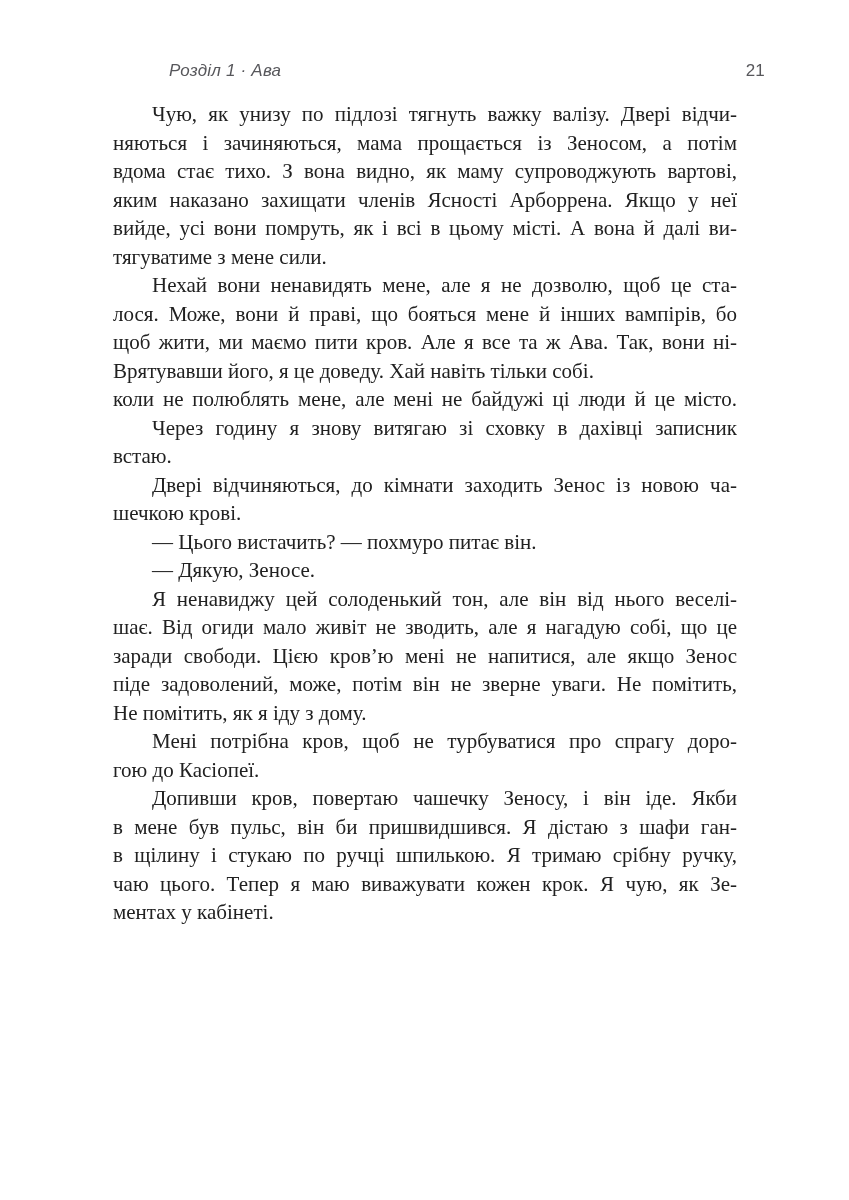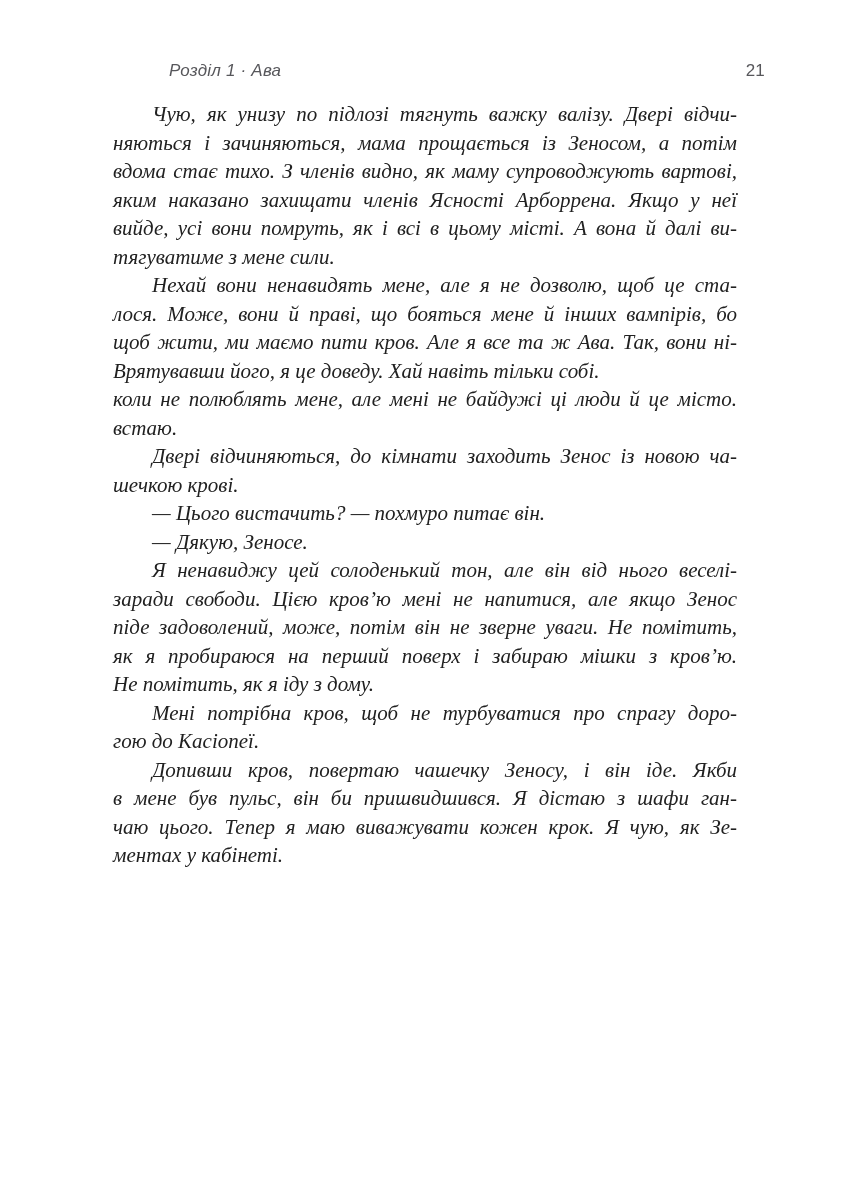--- a/index.html
+++ b/index.html
@@ -42,73 +42,74 @@
     line-height:28.5px;
     color:var(--body-text);
   }
   .para{ margin:0; }
   .line{
     text-align:justify;
     text-align-last:justify;
     white-space:normal;
     height:28.5px;
     overflow:visible;
-    font-style:italic;
   }
   .line.first{ text-indent:39px; }
   .line.last{ text-align-last:left; }
 </style>
 </head>
 <body>
 
 <div class="page">
   <div class="running-head">
     <span class="chapter">Розділ 1 · Ава</span>
     <span class="pagenum">21</span>
   </div>
   <div class="text-block" id="text-block">
       <div class="para">
         <div class="line first">Чую, як унизу по підлозі тягнуть важку валізу. Двері відчи-</div>
         <div class="line">няються і зачиняються, мама прощається із Зеносом, а потім</div>
-        <div class="line">вдома стає тихо. З членів видно, як маму супроводжують вартові,</div>
+        <div class="line">вдома стає тихо. З вона видно, як маму супроводжують вартові,</div>
         <div class="line">яким наказано захищати членів Ясності Арборрена. Якщо у неї</div>
         <div class="line">вийде, усі вони помруть, як і всі в цьому місті. А вона й далі ви-</div>
         <div class="line last">тягуватиме з мене сили.</div>
       </div>
       <div class="para">
         <div class="line first">Нехай вони ненавидять мене, але я не дозволю, щоб це ста-</div>
         <div class="line">лося. Може, вони й праві, що бояться мене й інших вампірів, бо</div>
         <div class="line">щоб жити, ми маємо пити кров. Але я все та ж Ава. Так, вони ні-</div>
         <div class="line last">Врятувавши його, я це доведу. Хай навіть тільки собі.</div>
         <div class="line">коли не полюблять мене, але мені не байдужі ці люди й це місто.</div>
       </div>
       <div class="para">
+        <div class="line first">Через годину я знову витягаю зі сховку в дахівці записник</div>
         <div class="line last">встаю.</div>
       </div>
       <div class="para">
         <div class="line first">Двері відчиняються, до кімнати заходить Зенос із новою ча-</div>
         <div class="line last">шечкою крові.</div>
       </div>
       <div class="para">
         <div class="line first last">— Цього вистачить? — похмуро питає він.</div>
       </div>
       <div class="para">
         <div class="line first last">— Дякую, Зеносе.</div>
       </div>
       <div class="para">
         <div class="line first">Я ненавиджу цей солоденький тон, але він від нього веселі-</div>
+        <div class="line">шає. Від огиди мало живіт не зводить, але я нагадую собі, що це</div>
         <div class="line">заради свободи. Цією кров’ю мені не напитися, але якщо Зенос</div>
         <div class="line">піде задоволений, може, потім він не зверне уваги. Не помітить,</div>
-        <div class="line">як я пробираюся на перший поверх і забираю мішки з кров’ю.</div>
         <div class="line last">Не помітить, як я іду з дому.</div>
       </div>
       <div class="para">
         <div class="line first">Мені потрібна кров, щоб не турбуватися про спрагу доро-</div>
         <div class="line last">гою до Касіопеї.</div>
       </div>
       <div class="para">
         <div class="line first">Допивши кров, повертаю чашечку Зеносу, і він іде. Якби</div>
         <div class="line">в мене був пульс, він би пришвидшився. Я дістаю з шафи ган-</div>
+        <div class="line">в щілину і стукаю по ручці шпилькою. Я тримаю срібну ручку,</div>
         <div class="line">чаю цього. Тепер я маю виважувати кожен крок. Я чую, як Зе-</div>
         <div class="line last">ментах у кабінеті.</div>
       </div>
     </div>
 </div>
 
 </body></html>

